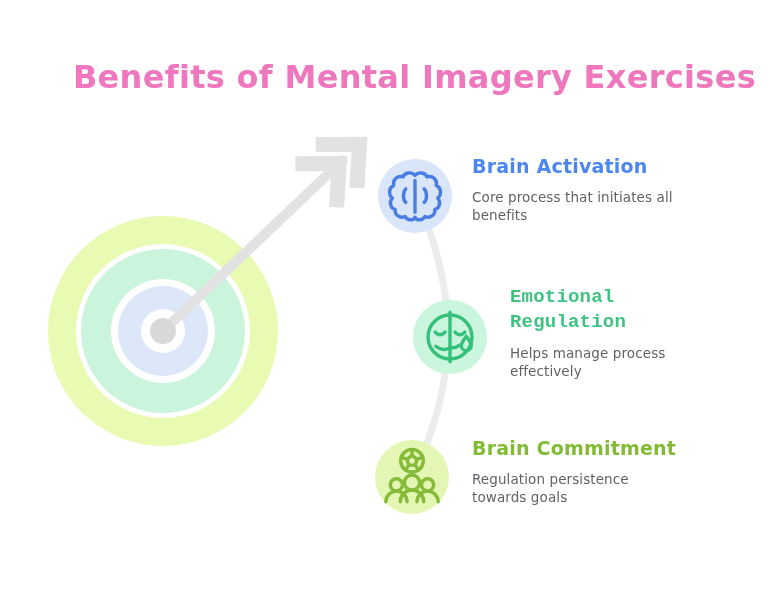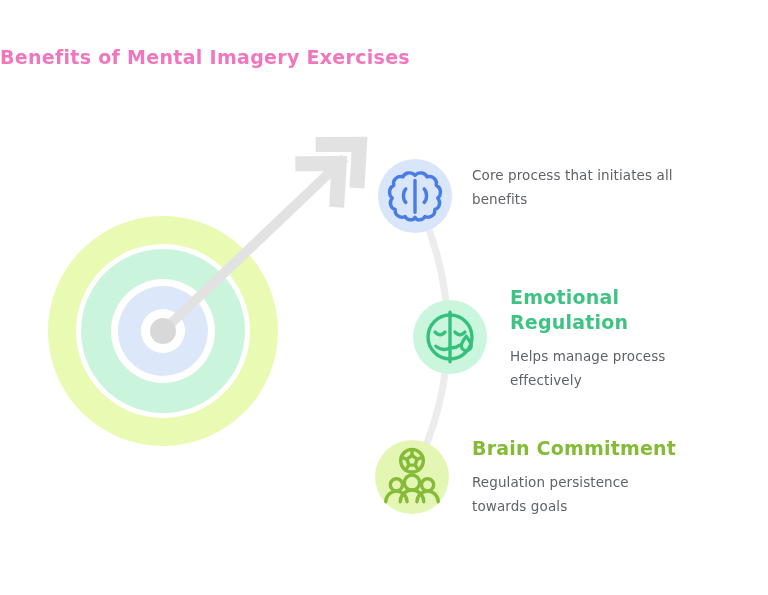--- a/index.html
+++ b/index.html
@@ -1,43 +1,43 @@
 <!DOCTYPE html>
 <html><head>
 <meta charset="utf-8">
 <style>
   html,body{margin:0;padding:0;background:#ffffff;}
   .canvas{
     position:relative;width:768px;height:595px;background:#ffffff;overflow:hidden;
     font-family:"DejaVu Sans","Liberation Sans",sans-serif;
   }
   .title{
-    position:absolute;left:0;right:0;top:46px;margin:0;text-align:left;
-    font-size:19px;font-weight:bold;letter-spacing:0.3px;
+    position:absolute;left:0;right:0;top:46px;margin:12px;text-align:right;
+    font-size:32px;font-weight:bold;letter-spacing:0.3px;
   }
   .bg{position:absolute;left:0;top:0;}
   .bubble{
     position:absolute;width:74px;height:74px;border-radius:50%;
     display:flex;align-items:center;justify-content:center;
   }
   .b1{left:378px;top:159px;}
   .b2{left:413px;top:300px;}
   .b3{left:375px;top:440px;}
   .bubble svg{width:68px;height:68px;display:block;}
   .entry{position:absolute;}
   .e1{left:472px;top:154px;}
   .e2{left:510px;top:285px;}
   .e3{left:472px;top:436px;}
   .entry h2{
     margin:0;font-size:19px;line-height:25px;font-weight:bold;letter-spacing:0.2px;
     white-space:nowrap;
   }
-  .e2 h2{white-space:normal;max-width:150px;}
+  .e2 h2{white-space:normal;max-width:150px;font-family:Liberation Mono, monospace;}
   .entry p{
-    margin:9px 0 0;font-size:13.5px;line-height:24px;max-width:215px;
+    margin:9px 0 0;font-size:13.5px;line-height:18px;max-width:215px;
     letter-spacing:0.1px;
   }
 </style>
 </head>
 <body>
 
 <div class="canvas">
 
   <h1 class="title" style="color: rgb(238, 119, 189);">Benefits of Mental Imagery Exercises</h1>
 
@@ -102,20 +102,21 @@
         <circle cx="35" cy="29.5" r="4.3"></circle>
         <circle cx="24" cy="28" r="5.4"></circle>
         <path d="M5.5,41.5 a7.5,7.5 0 0 1 15,0"></path>
         <path d="M27.5,41.5 a7.5,7.5 0 0 1 15,0"></path>
         <path d="M15.7,41.5 a8.3,8.3 0 0 1 16.6,0"></path>
       </g>
     </svg>
   </div>
 
   <div class="entry e1">
+    <h2 style="color: rgb(76, 134, 238);">Brain Activation</h2>
     <p style="color: rgb(95, 99, 104);">Core process that initiates all benefits</p>
   </div>
 
   <div class="entry e2">
     <h2 style="color: rgb(63, 195, 131);">Emotional Regulation</h2>
     <p style="color: rgb(95, 99, 104);">Helps manage process effectively</p>
   </div>
 
   <div class="entry e3">
     <h2 style="color: rgb(132, 187, 53);">Brain Commitment</h2>

